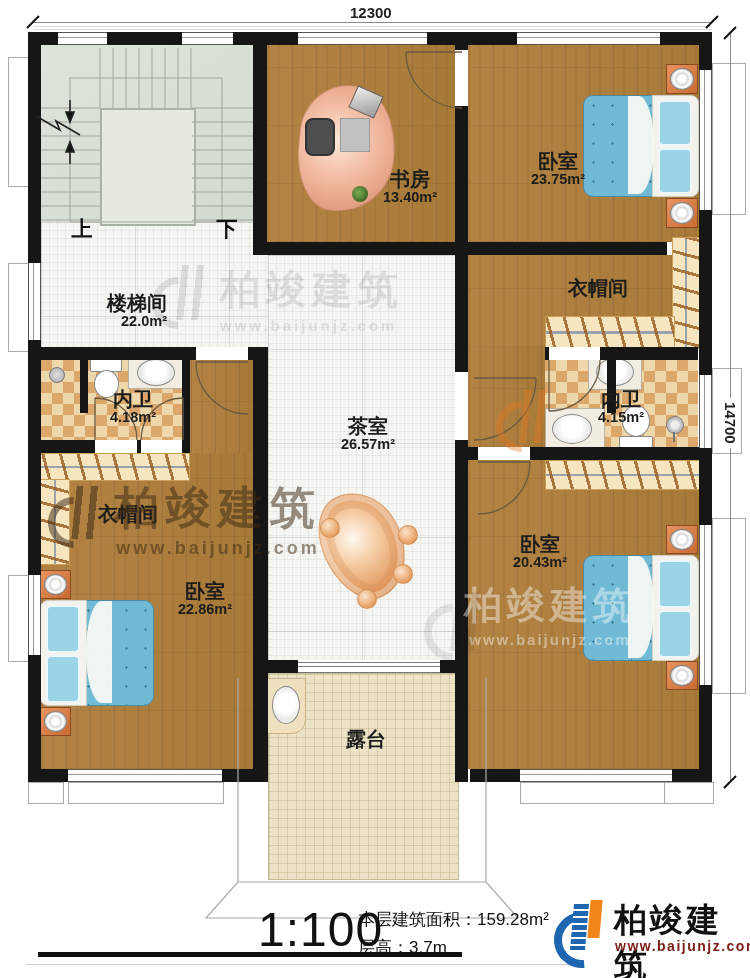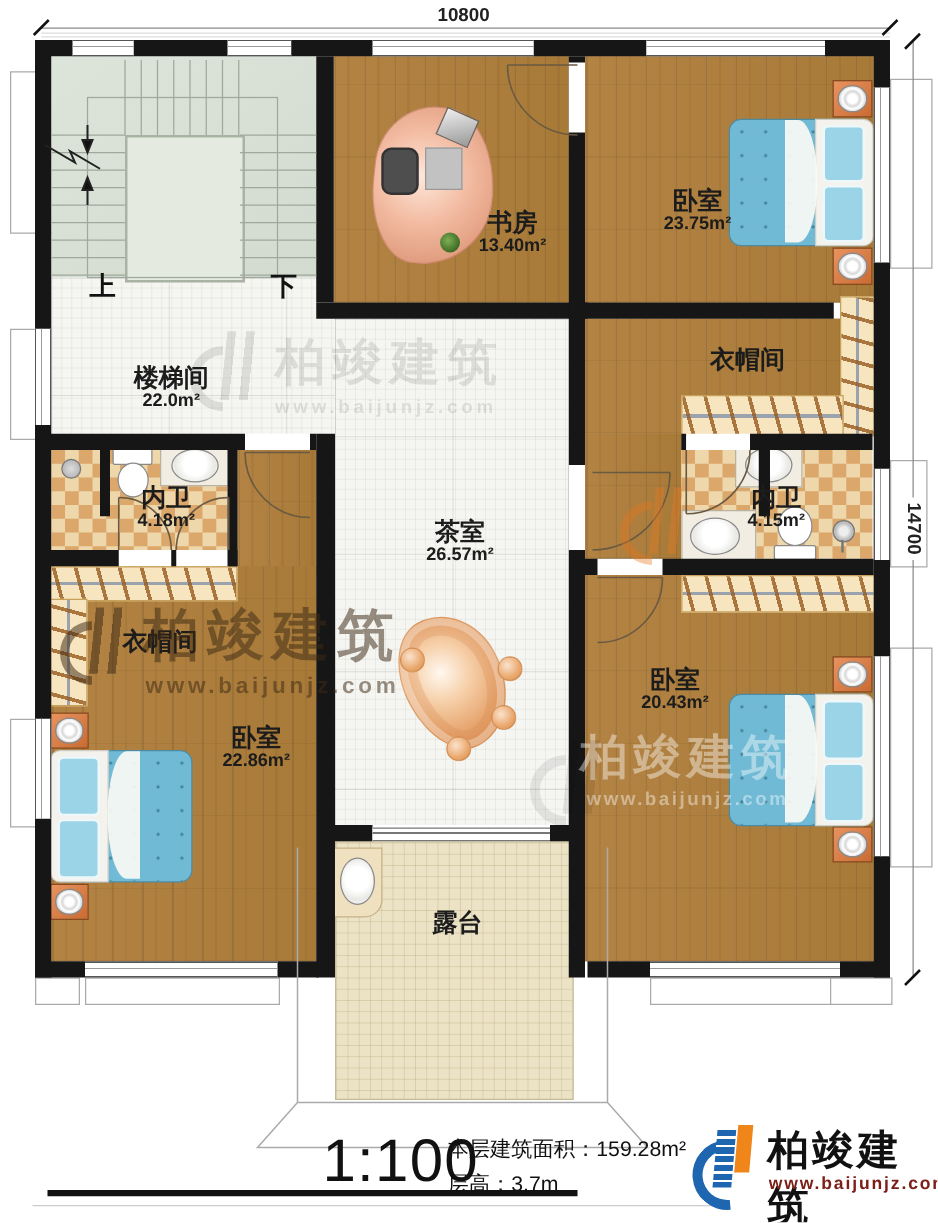--- a/index.html
+++ b/index.html
@@ -68,21 +68,21 @@
     border-radius:52% 48% 60% 40%/42% 58% 46% 54%;
     background:radial-gradient(circle at 40% 45%, #fde7d9 0%, #f3bda4 40%, #e09a7c 80%, #d08a6d 100%);}
   .chair{position:absolute;background:#4e4e4e;border:2px solid #333;border-radius:8px;z-index:3;}
   .pad{position:absolute;background:#c2c2c2;border:1px solid #999;z-index:3;}
   .laptop{position:absolute;background:linear-gradient(145deg,#eee,#999);border:1px solid #666;transform:rotate(24deg);z-index:3;}
   .plant{position:absolute;border-radius:50%;background:radial-gradient(circle at 40% 40%, #7fae57, #3c6b24 70%, #2c5219);z-index:3;}
 
   
   .rlabel{position:absolute;z-index:6;transform:translateX(-50%);text-align:center;color:#1c1c1c;font-weight:bold;line-height:1.1;white-space:nowrap;}
   .rname{font-size:20px;}
-  .rarea{font-size:14.5px;}
+  .rarea{font-size:14.5px;text-align:right;}
   .updown{position:absolute;z-index:6;font-size:21px;font-weight:bold;color:#111;transform:translateX(-50%);}
   .dimlabel{position:absolute;z-index:6;font-size:15px;font-weight:bold;color:#222;background:#fff;padding:0 4px;}
   .dimline{position:absolute;background:#8a8a8a;z-index:1;}
   .guideline{position:absolute;background:#ddd;z-index:0;}
 
   
   .wm{position:absolute;z-index:6;display:flex;align-items:center;gap:10px;white-space:nowrap;pointer-events:none;}
   .wm-name{font-weight:bold;}
   .wm-url{font-weight:bold;}
   .bjicon{display:inline-block;width:1em;height:1.15em;position:relative;}
@@ -108,21 +108,21 @@
   svg.overlay{position:absolute;left:0;top:0;z-index:5;pointer-events:none;}
 </style>
 </head>
 <body>
 
 <div class="canvas">
 
   <div class="dimline" style="left:33px;top:22px;width:679px;height:1px;"></div>
   <div class="guideline" style="left:33px;top:26px;width:679px;height:1px;"></div>
   <div class="guideline" style="left:33px;top:29px;width:679px;height:1px;"></div>
-  <div class="dimlabel" style="left:346px;top:4px;">10800</div>
+  <div class="dimlabel" style="left:346px;top:4px;">12300</div>
   <div class="dimline" style="left:730px;top:33px;width:1px;height:749px;"></div>
   <div class="dimlabel" style="left:722px;top:398px;writing-mode:vertical-rl;padding:4px 0;">14700</div>
 
   <div class="sill" style="left:8px;top:57px;width:52px;height:128px;"></div>
   <div class="sill" style="left:8px;top:263px;width:22px;height:87px;"></div>
   <div class="sill" style="left:8px;top:575px;width:22px;height:85px;"></div>
   <div class="sill" style="left:712px;top:63px;width:32px;height:150px;"></div>
   <div class="sill" style="left:712px;top:368px;width:28px;height:84px;"></div>
   <div class="sill" style="left:712px;top:518px;width:32px;height:174px;"></div>
   <div class="sill" style="left:68px;top:782px;width:154px;height:20px;"></div>

